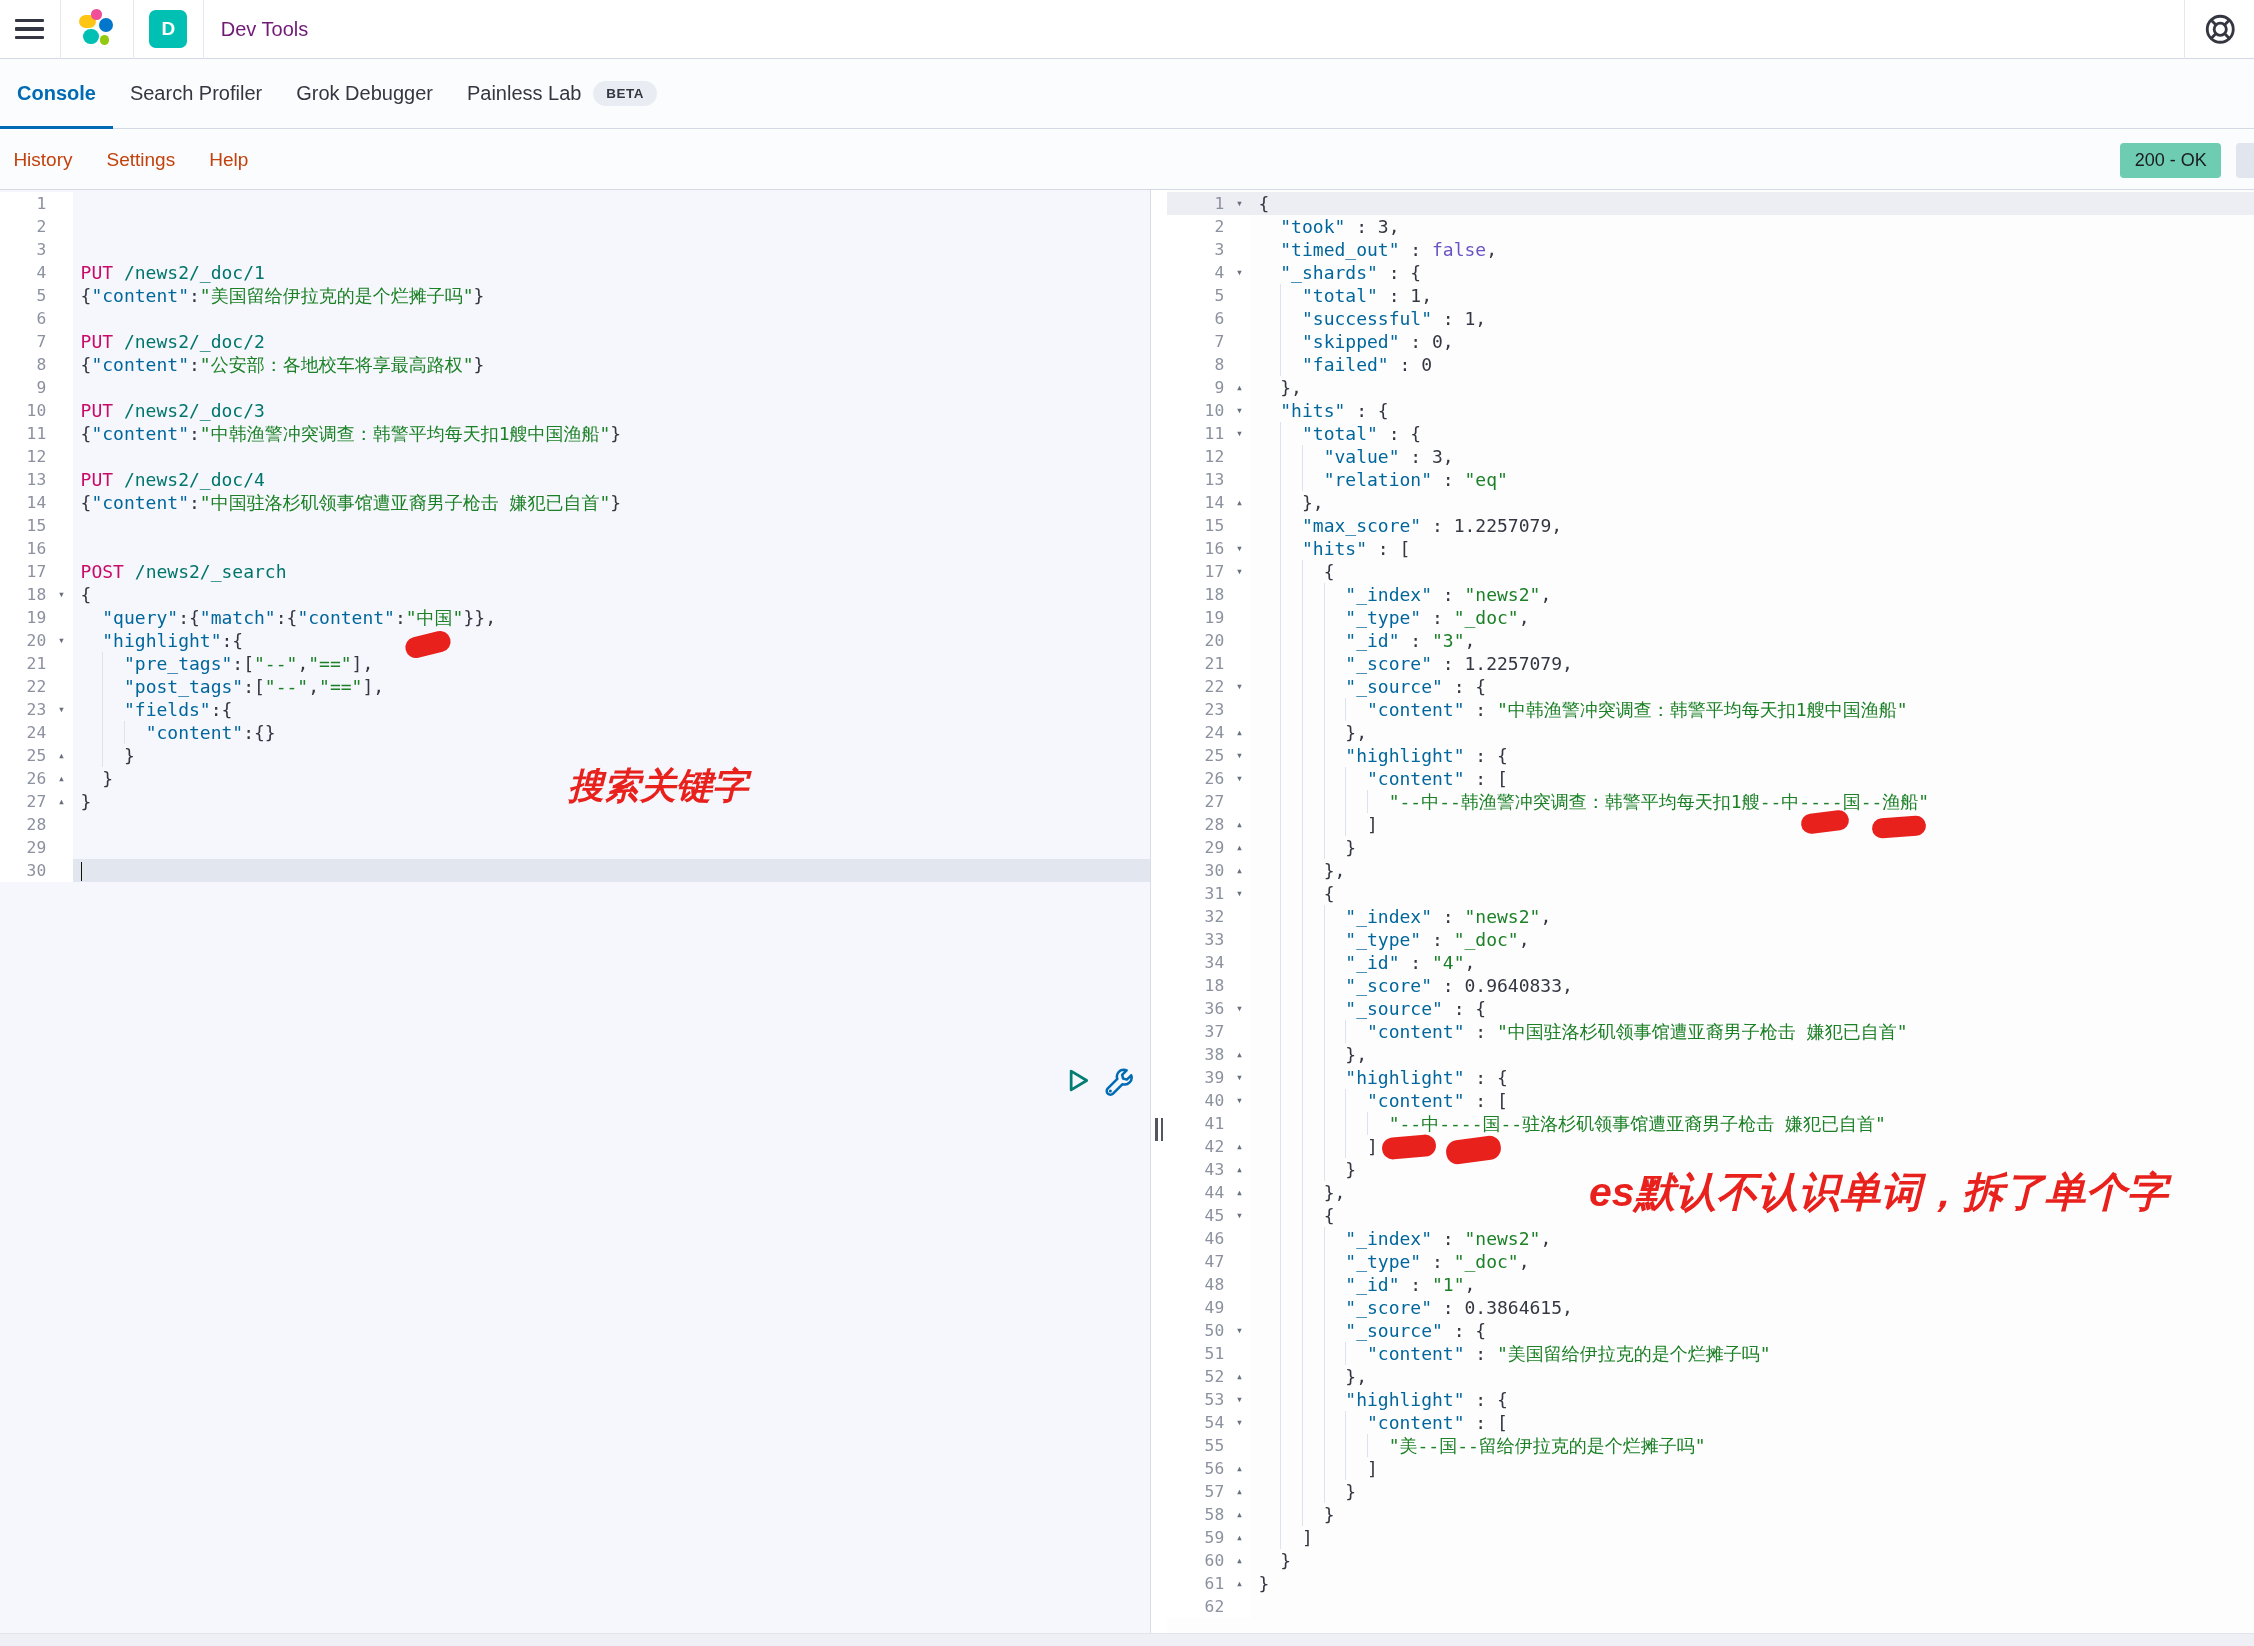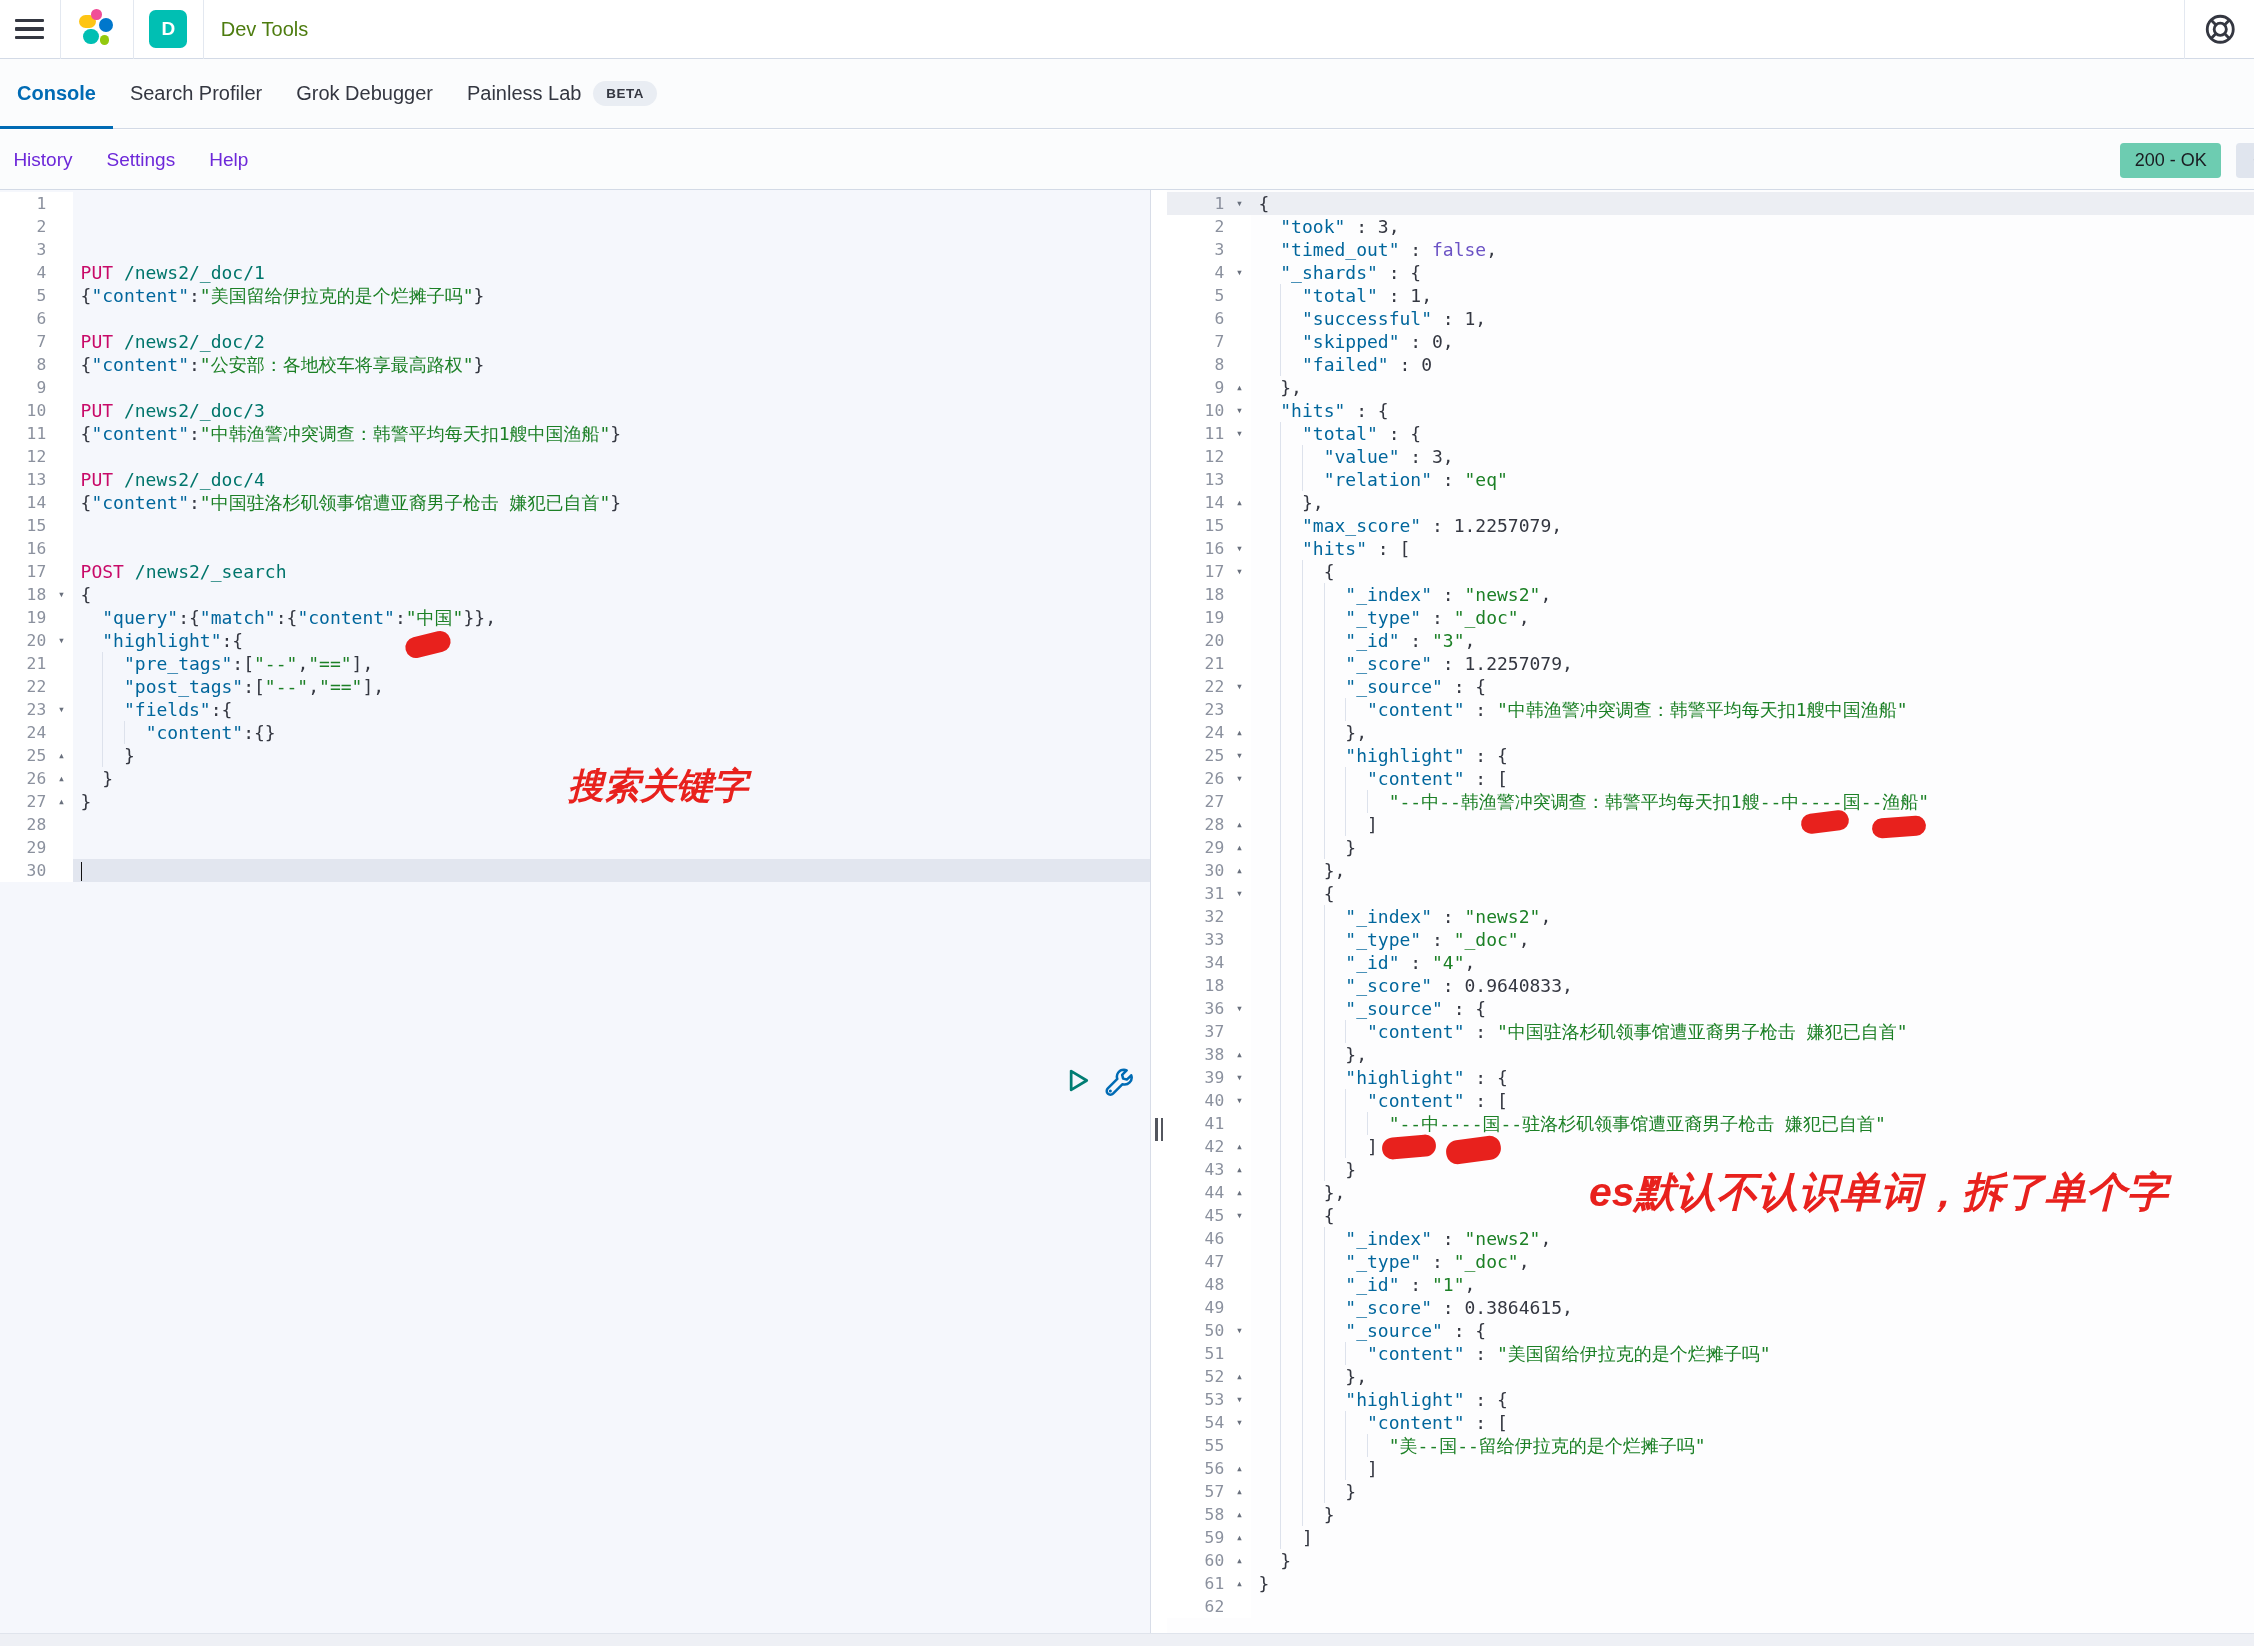--- a/index.html
+++ b/index.html
@@ -14,37 +14,37 @@
   .burger i { display:block; height:3.3px; background:#343741; border-radius:1px; }
   .elogo { position:relative; width:42px; height:42px; }
   .elogo i { position:absolute; border-radius:50%; }
   .elogo .c1 { width:17px; height:13.4px; background:#fec514; left:2.9px; top:6.7px; border-radius:7.6px; }
   .elogo .c2 { width:10.5px; height:10.5px; background:#f04e98; left:15.3px; top:1px; }
   .elogo .c3 { width:14.3px; height:14.3px; background:#0077cc; left:23px; top:9.6px; }
   .elogo .c4 { width:16.3px; height:15.3px; background:#00bfb3; left:6.7px; top:21px; border-radius:7.6px; }
   .elogo .c5 { width:9.6px; height:9.6px; background:#93c90e; left:24px; top:27px; }
   .space-badge { width:38px; height:38px; background:#00bfb3; border-radius:6.7px; color:#fff;
     font-size:19px; font-weight:700; display:flex; align-items:center; justify-content:center; }
-  .app-title { font-size:20px; color:#4d7c0f; padding-left:17px; }
+  .app-title { font-size:20px; color:#701a75; padding-left:17px; }
   .tb-right { margin-left:auto; height:59px; display:flex; align-items:center; padding:0 19px; border-left:1px solid #e3e8f0; }
 
   
   .tabsbar { position:absolute; left:0; top:59px; width:2255px; height:70px; background:#fbfcfd;
     border-bottom:1px solid #d3dae6; display:flex; align-items:stretch; padding-left:0; }
   .tab { display:flex; align-items:center; gap:11.5px; padding:0 17px; font-size:20px; color:#343741;
     position:relative; cursor:pointer; }
   .tab.active { color:#006BB4; font-weight:600; }
   .tab.active::after { content:""; position:absolute; left:0; right:0; bottom:-1px; height:2.9px; background:#006BB4; }
   .beta-pill { background:#e9edf3; border-radius:13.4px; padding:4.8px 13.4px; font-size:13.4px; font-weight:700;
     letter-spacing:0.5px; color:#343741; }
 
   
   .menubar { position:absolute; left:0; top:130px; width:2255px; height:60px; background:#fbfcfd;
     border-bottom:1px solid #d3dae6; display:flex; align-items:center; padding-left:13.4px; }
-  .menu-item { font-size:19px; color:#6d28d9; margin-right:34px; cursor:pointer; }
+  .menu-item { font-size:19px; color:#c2410c; margin-right:34px; cursor:pointer; }
   .badge-ok { position:absolute; right:34px; top:13.4px; background:#6dccb1; color:#1a1c21; font-size:18px;
     padding:6.7px 14.3px; border-radius:3.8px; }
   .badge-time { position:absolute; right:-25px; top:13.4px; background:#e0e5ee; color:#1a1c21; font-size:18px;
     padding:6.7px 17px; border-radius:3.8px; }
 
   
   .panes { position:absolute; left:0; top:190px; width:2255px; height:1456px; }
   .pane { position:absolute; top:0; bottom:0; font-family:"DejaVu Sans Mono","Liberation Mono",monospace;
     font-size:18px; line-height:23px; padding-top:1.9px; }
   .pane-left { left:0; width:1151px; background:#f5f7fc; border-right:1px solid #d8dde8; }

